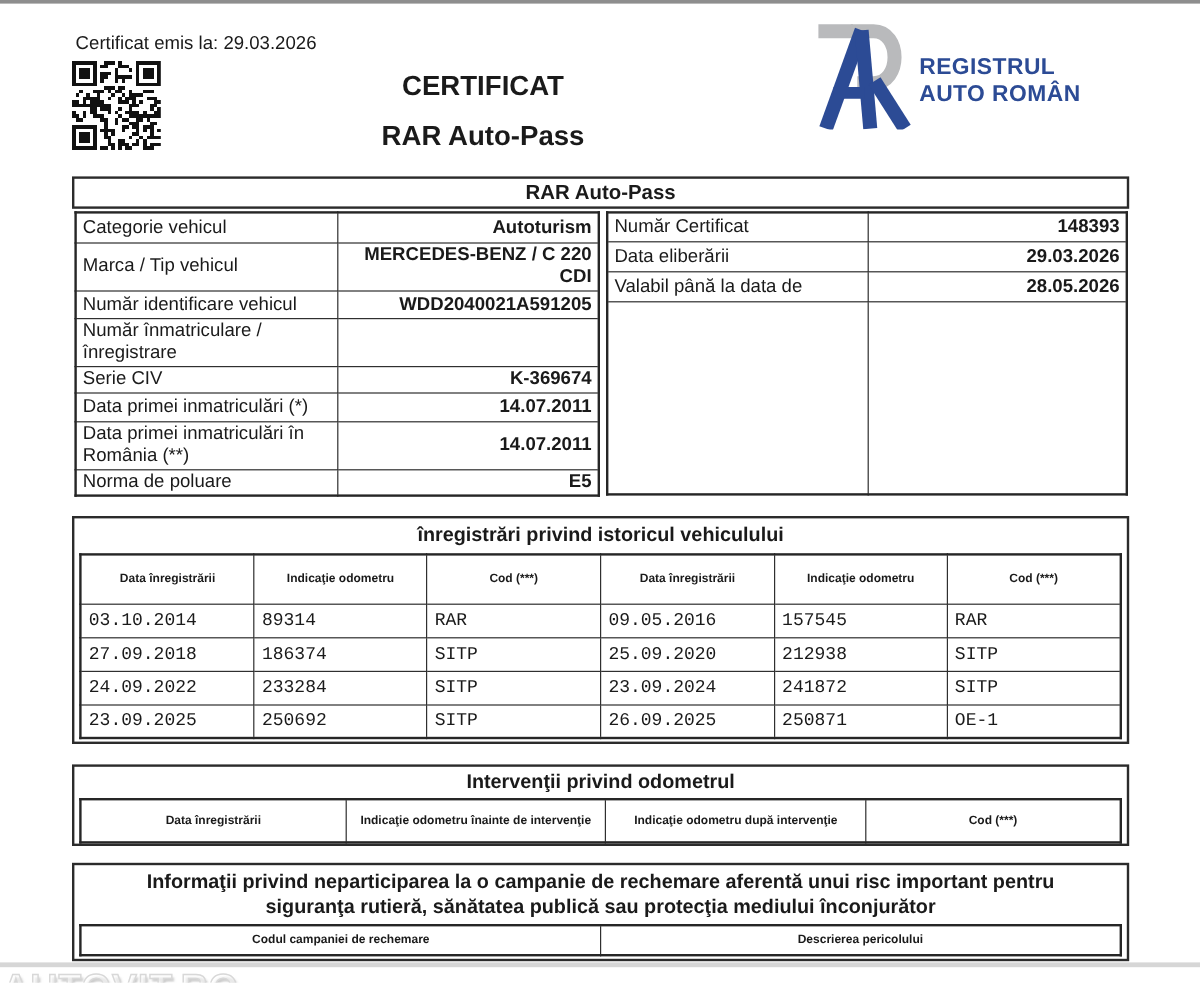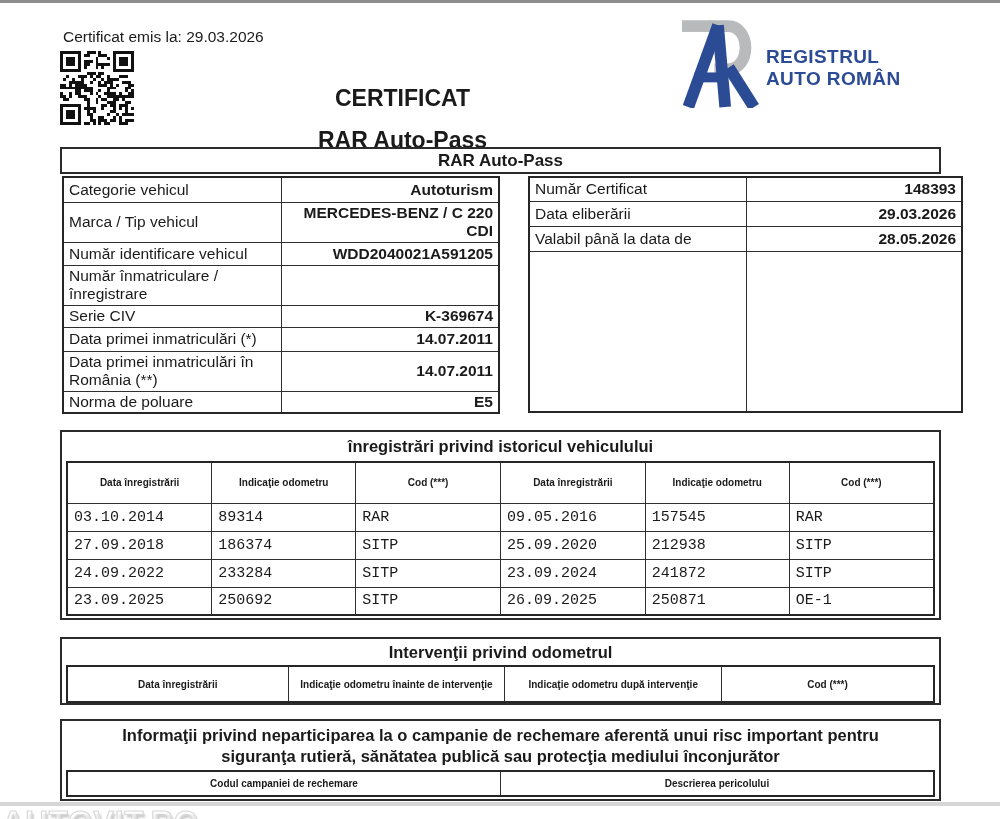--- a/index.html
+++ b/index.html
@@ -4,38 +4,38 @@
 <style>
   html,body{margin:0;padding:0;background:#fff;}
   .page{position:relative;width:1000px;height:819px;background:#fff;overflow:hidden;
         font-family:"Liberation Sans","DejaVu Sans",sans-serif;color:#1a1a1a;}
   .edge-top{position:absolute;left:0;top:0;width:1000px;height:3px;background:#8e8e8e;}
   .edge-bottom{position:absolute;left:0;top:802px;width:1000px;height:4px;background:#d6d6d6;}
 
   .issued{position:absolute;left:63px;top:28px;font-size:15.5px;}
   .qr{position:absolute;left:60px;top:50px;width:74px;height:76px;}
 
-  .doc-title{position:absolute;left:0;top:58px;width:805px;text-align:center;margin-top:27px;}
+  .doc-title{position:absolute;left:0;top:58px;width:805px;text-align:center;}
   .doc-title .t1{font-size:23px;font-weight:bold;}
   .doc-title .t2{font-size:23px;font-weight:bold;margin-top:15px;}
 
   .logo{position:absolute;left:676px;top:18px;display:flex;align-items:flex-start;}
   .logo-text{margin-left:6px;margin-top:28px;color:#2c4b95;font-weight:bold;
              font-size:19px;line-height:22px;letter-spacing:.4px;}
 
   .hdrbar{position:absolute;left:60px;top:147px;width:881px;height:27px;border:2px solid #2b2b2b;
           box-sizing:border-box;display:flex;align-items:center;justify-content:center;
           font-size:17px;font-weight:bold;}
 
   table{border-collapse:collapse;table-layout:fixed;}
   td,th{border:1px solid #2f2f2f;box-sizing:border-box;overflow:hidden;}
 
   .info-table{position:absolute;top:176px;border:2px solid #262626;font-size:15.5px;}
   .info-left{left:62px;width:438px;}
-  .info-right{left:505px;width:435px;margin-left:23px;}
+  .info-right{left:505px;width:435px;}
   .info-table td.lbl{padding:1px 4px 1px 5px;vertical-align:middle;}
   .info-table td.val{padding:1px 5px 1px 4px;text-align:right;font-weight:bold;vertical-align:middle;}
 
   .sectionbox{position:absolute;left:60px;width:881px;border:2px solid #2b2b2b;box-sizing:border-box;background:#fff;}
   .section-title{display:flex;align-items:center;justify-content:center;font-weight:bold;font-size:16.5px;text-align:center;}
   .inner-table{margin:0 4px 4px 4px;width:calc(100% - 8px);border:2px solid #262626;font-size:15px;}
   .inner-table th{font-size:10px;font-weight:bold;text-align:center;vertical-align:middle;padding:1px 2px;}
   .inner-table td{padding:1px 4px 1px 6px;text-align:left;vertical-align:middle;font-family:Liberation Mono, monospace;}
   .wrapnarrow{display:inline-block;max-width:95px;}
   .wrapmid{display:inline-block;max-width:210px;}

